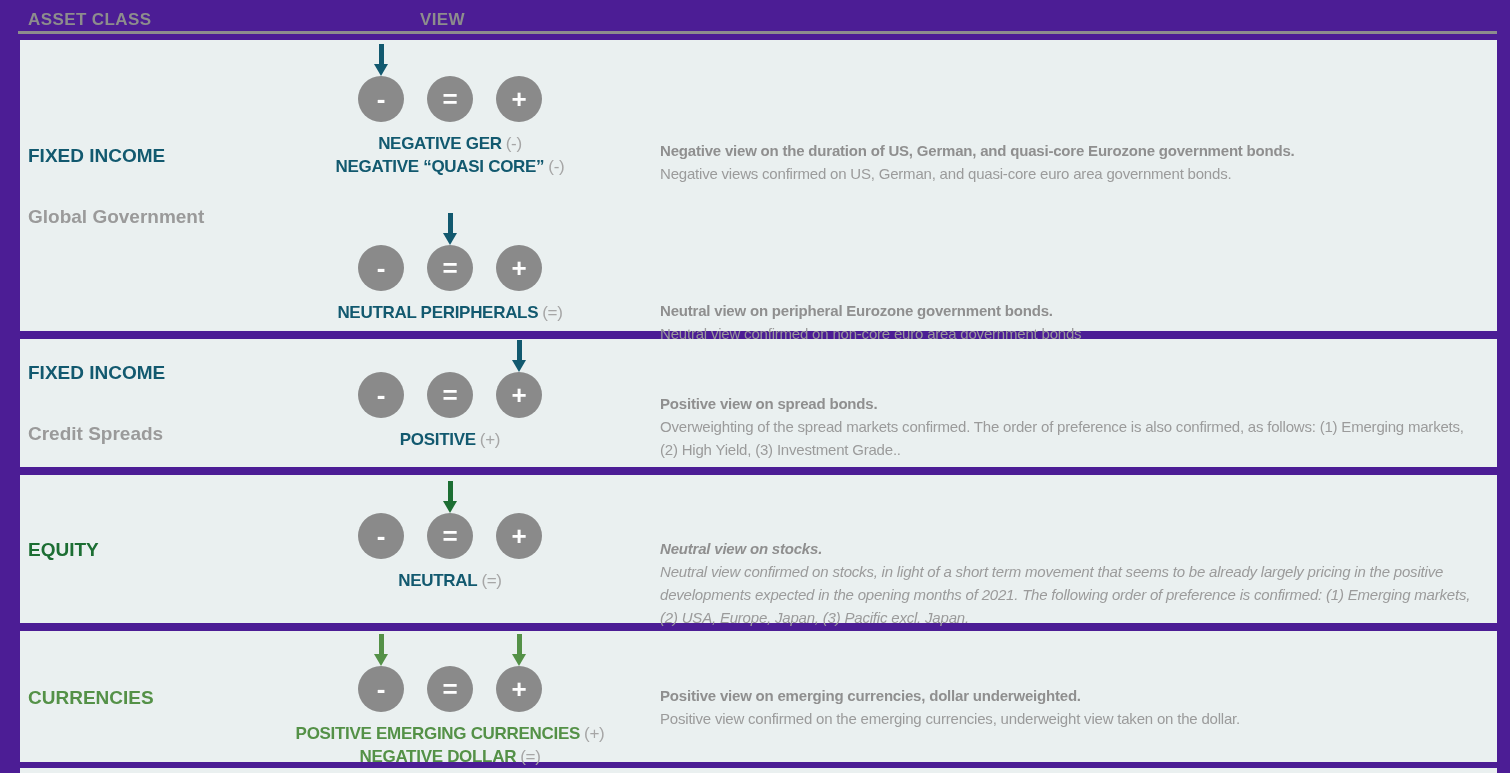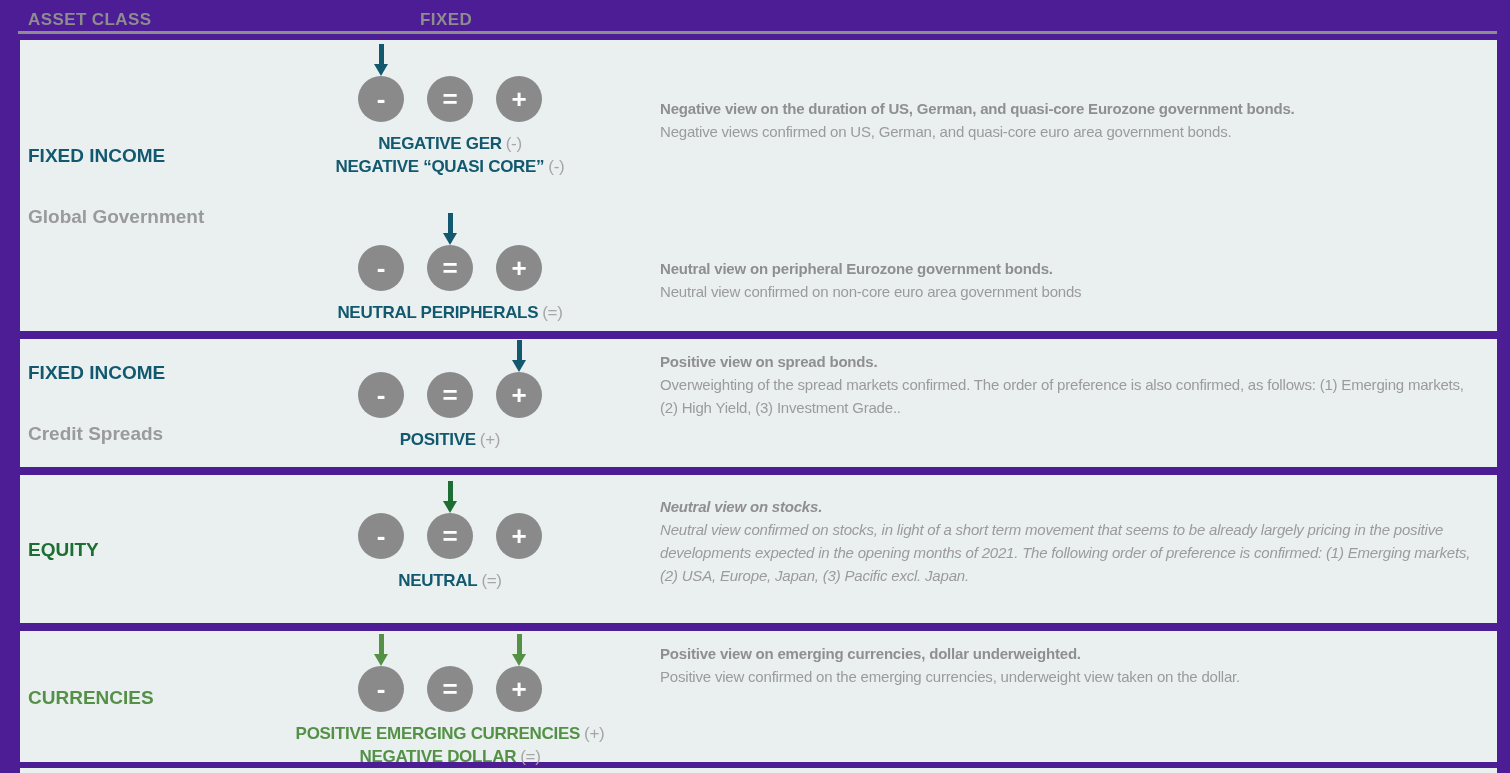--- a/index.html
+++ b/index.html
@@ -52,36 +52,36 @@
 
   .labels { margin-top:10px; }
   .label-line { font-size:17px; line-height:23px; letter-spacing:-0.3px; white-space:nowrap; }
   .label-main { font-weight:bold; }
   .l-teal  { color:var(--teal); }
   .l-green { color:var(--green); }
   .label-suffix { color:var(--suffix_gray); font-weight:normal; margin-left:4px; }
 
   
   .desc { position:absolute; left:640px; width:812px; font-size:15px; line-height:23px;
-    color:var(--desc_gray); letter-spacing:-0.2px; }
+    color:var(--desc_gray); letter-spacing:-0.2px;margin-top:42px; }
   .desc-bold { font-weight:bold; color:#8f8f8f; }
   #band1 .desc.d1 { top:57px; }  #band1 .desc.d2 { top:217px; }
   #band2 .desc { top:11px; }  #band3 .desc { top:20px;font-style:italic; }  #band4 .desc { top:11px; }
 
   
   #band1 .g1 { top:4px; }   #band1 .g2 { top:173px; }
   #band2 .g1 { top:1px; }   #band3 .g1 { top:6px; }   #band4 .g1 { top:3px; }
 </style>
 </head>
 <body>
 
 <div id="page">
 
   <div id="hdr-asset" class="header-label">ASSET CLASS</div>
-  <div id="hdr-view" class="header-label">FIXED</div>
+  <div id="hdr-view" class="header-label">VIEW</div>
   <div id="header-divider"></div>
 
   <div id="band1" class="band">
     <div class="title-block">
       <div class="band-title t-teal">FIXED INCOME</div>
       <div class="band-subtitle">Global Government</div>
     </div>
 
     <div class="group g1">
       <div class="arrow-row">

